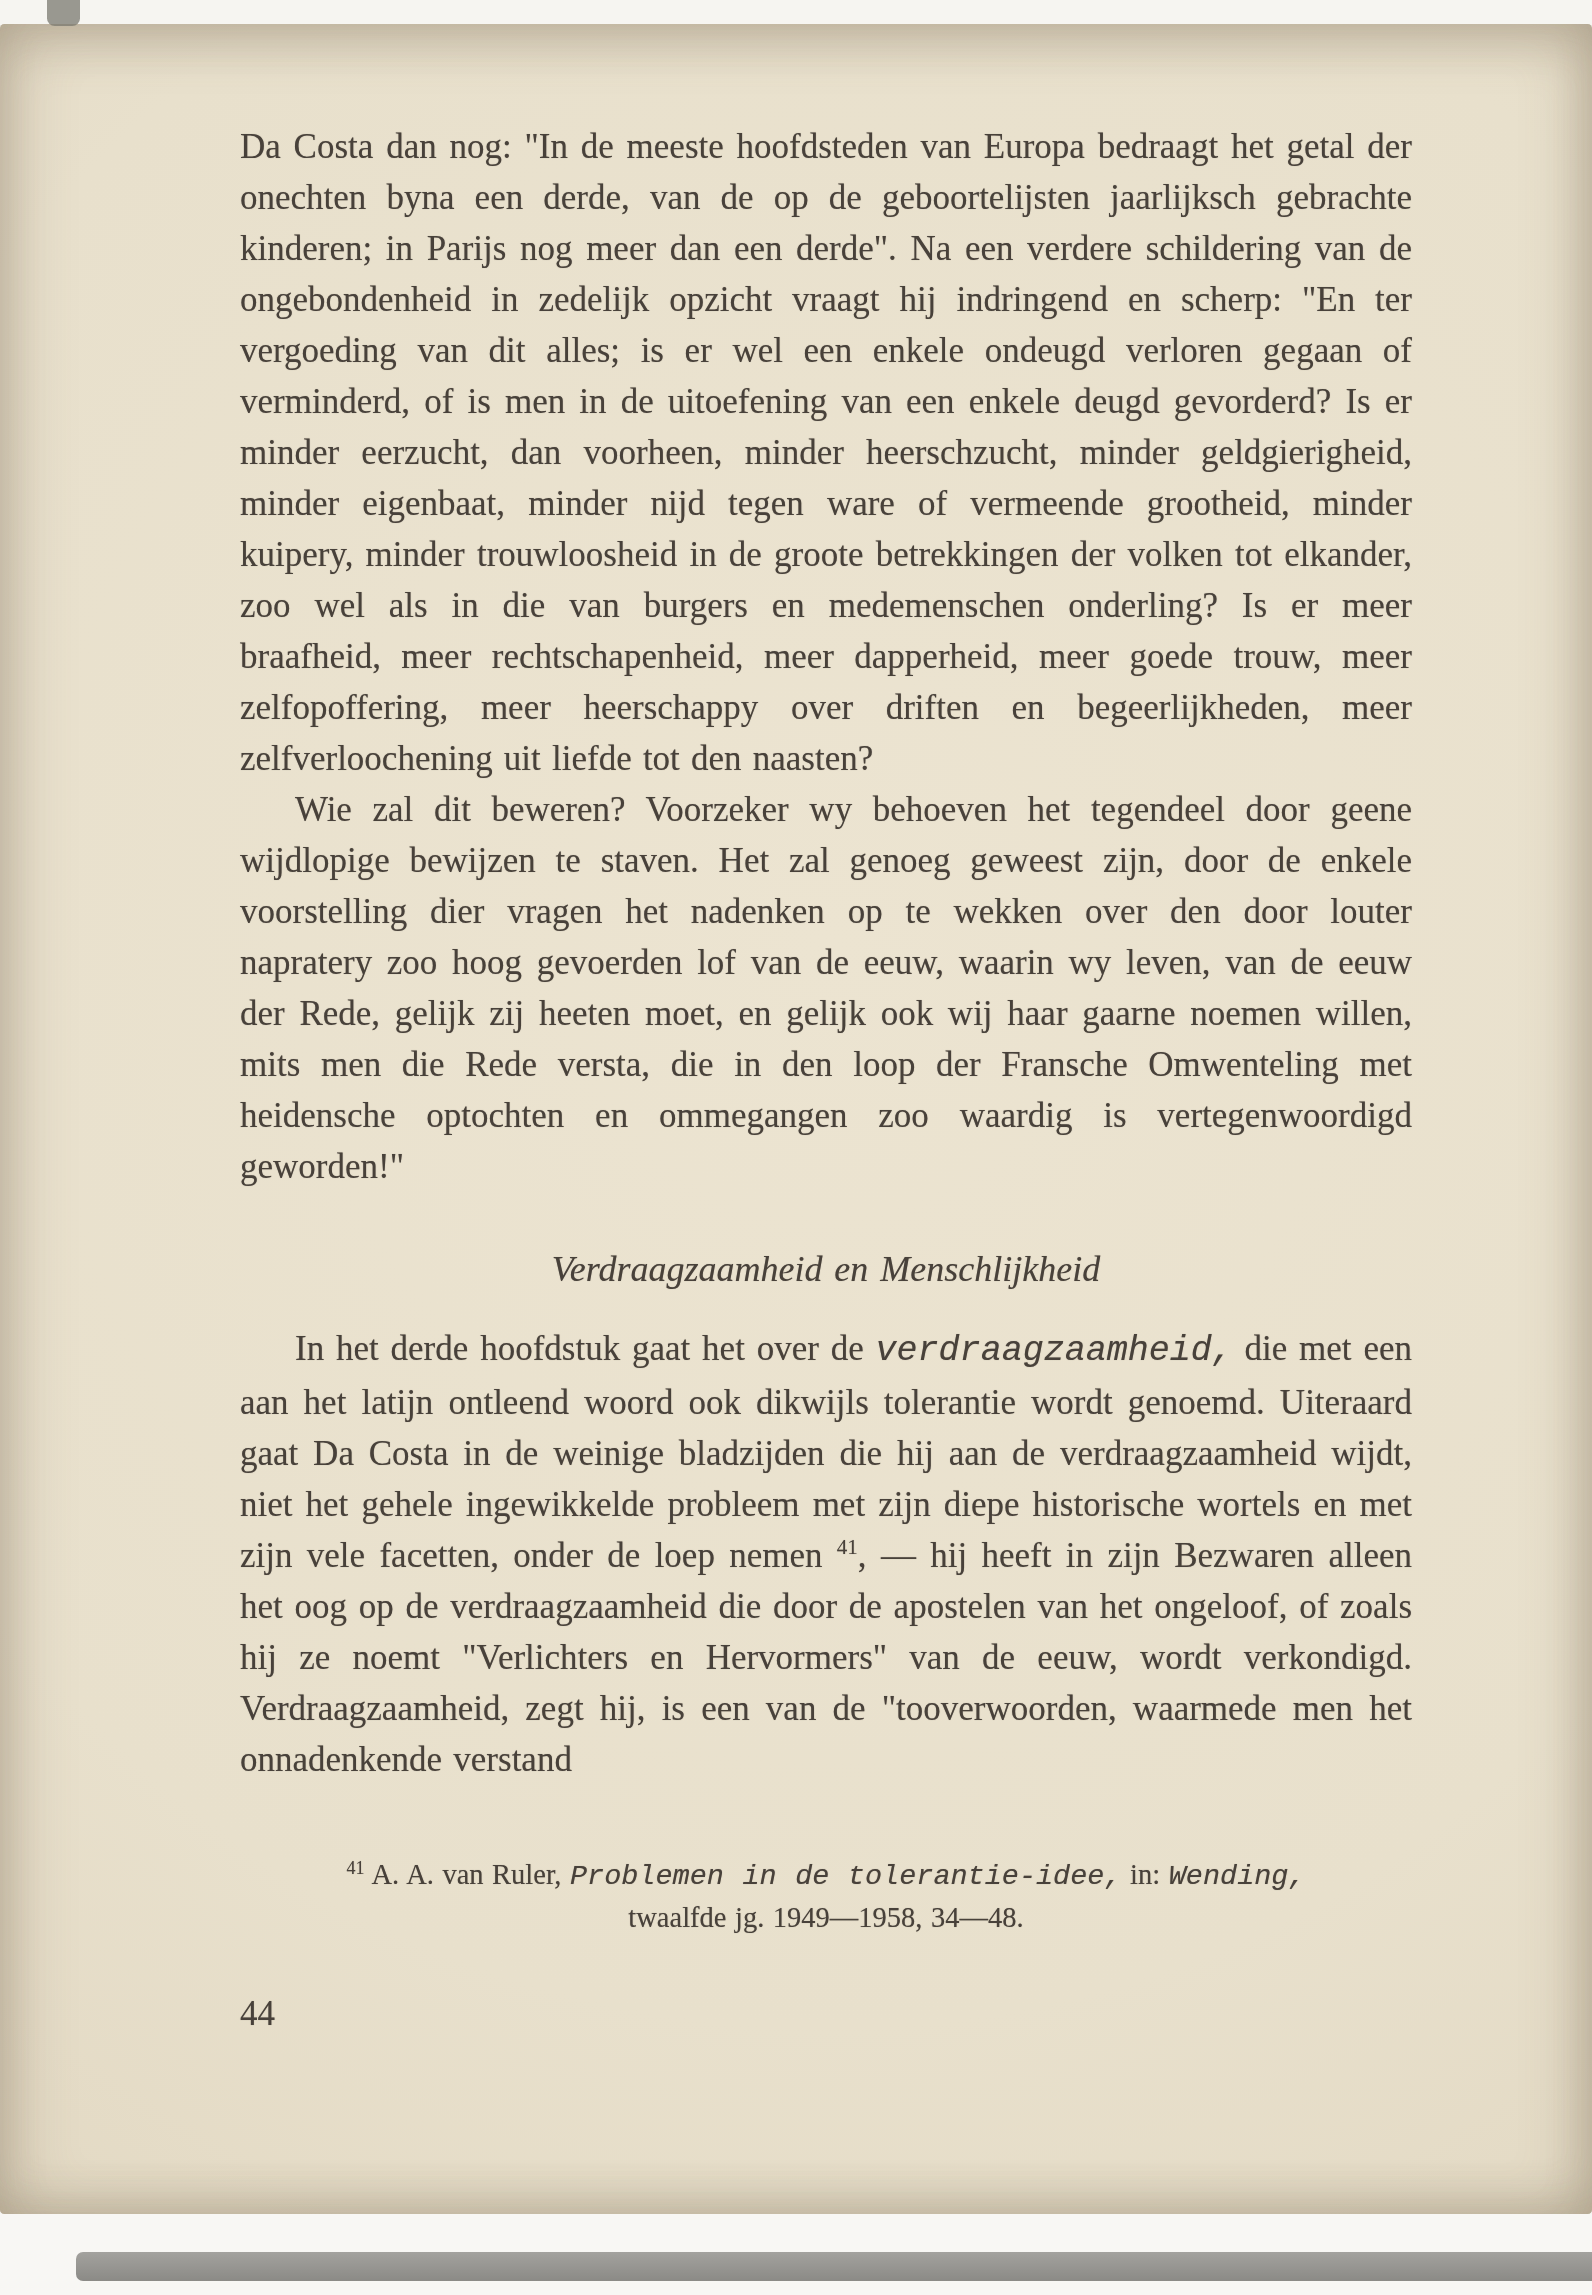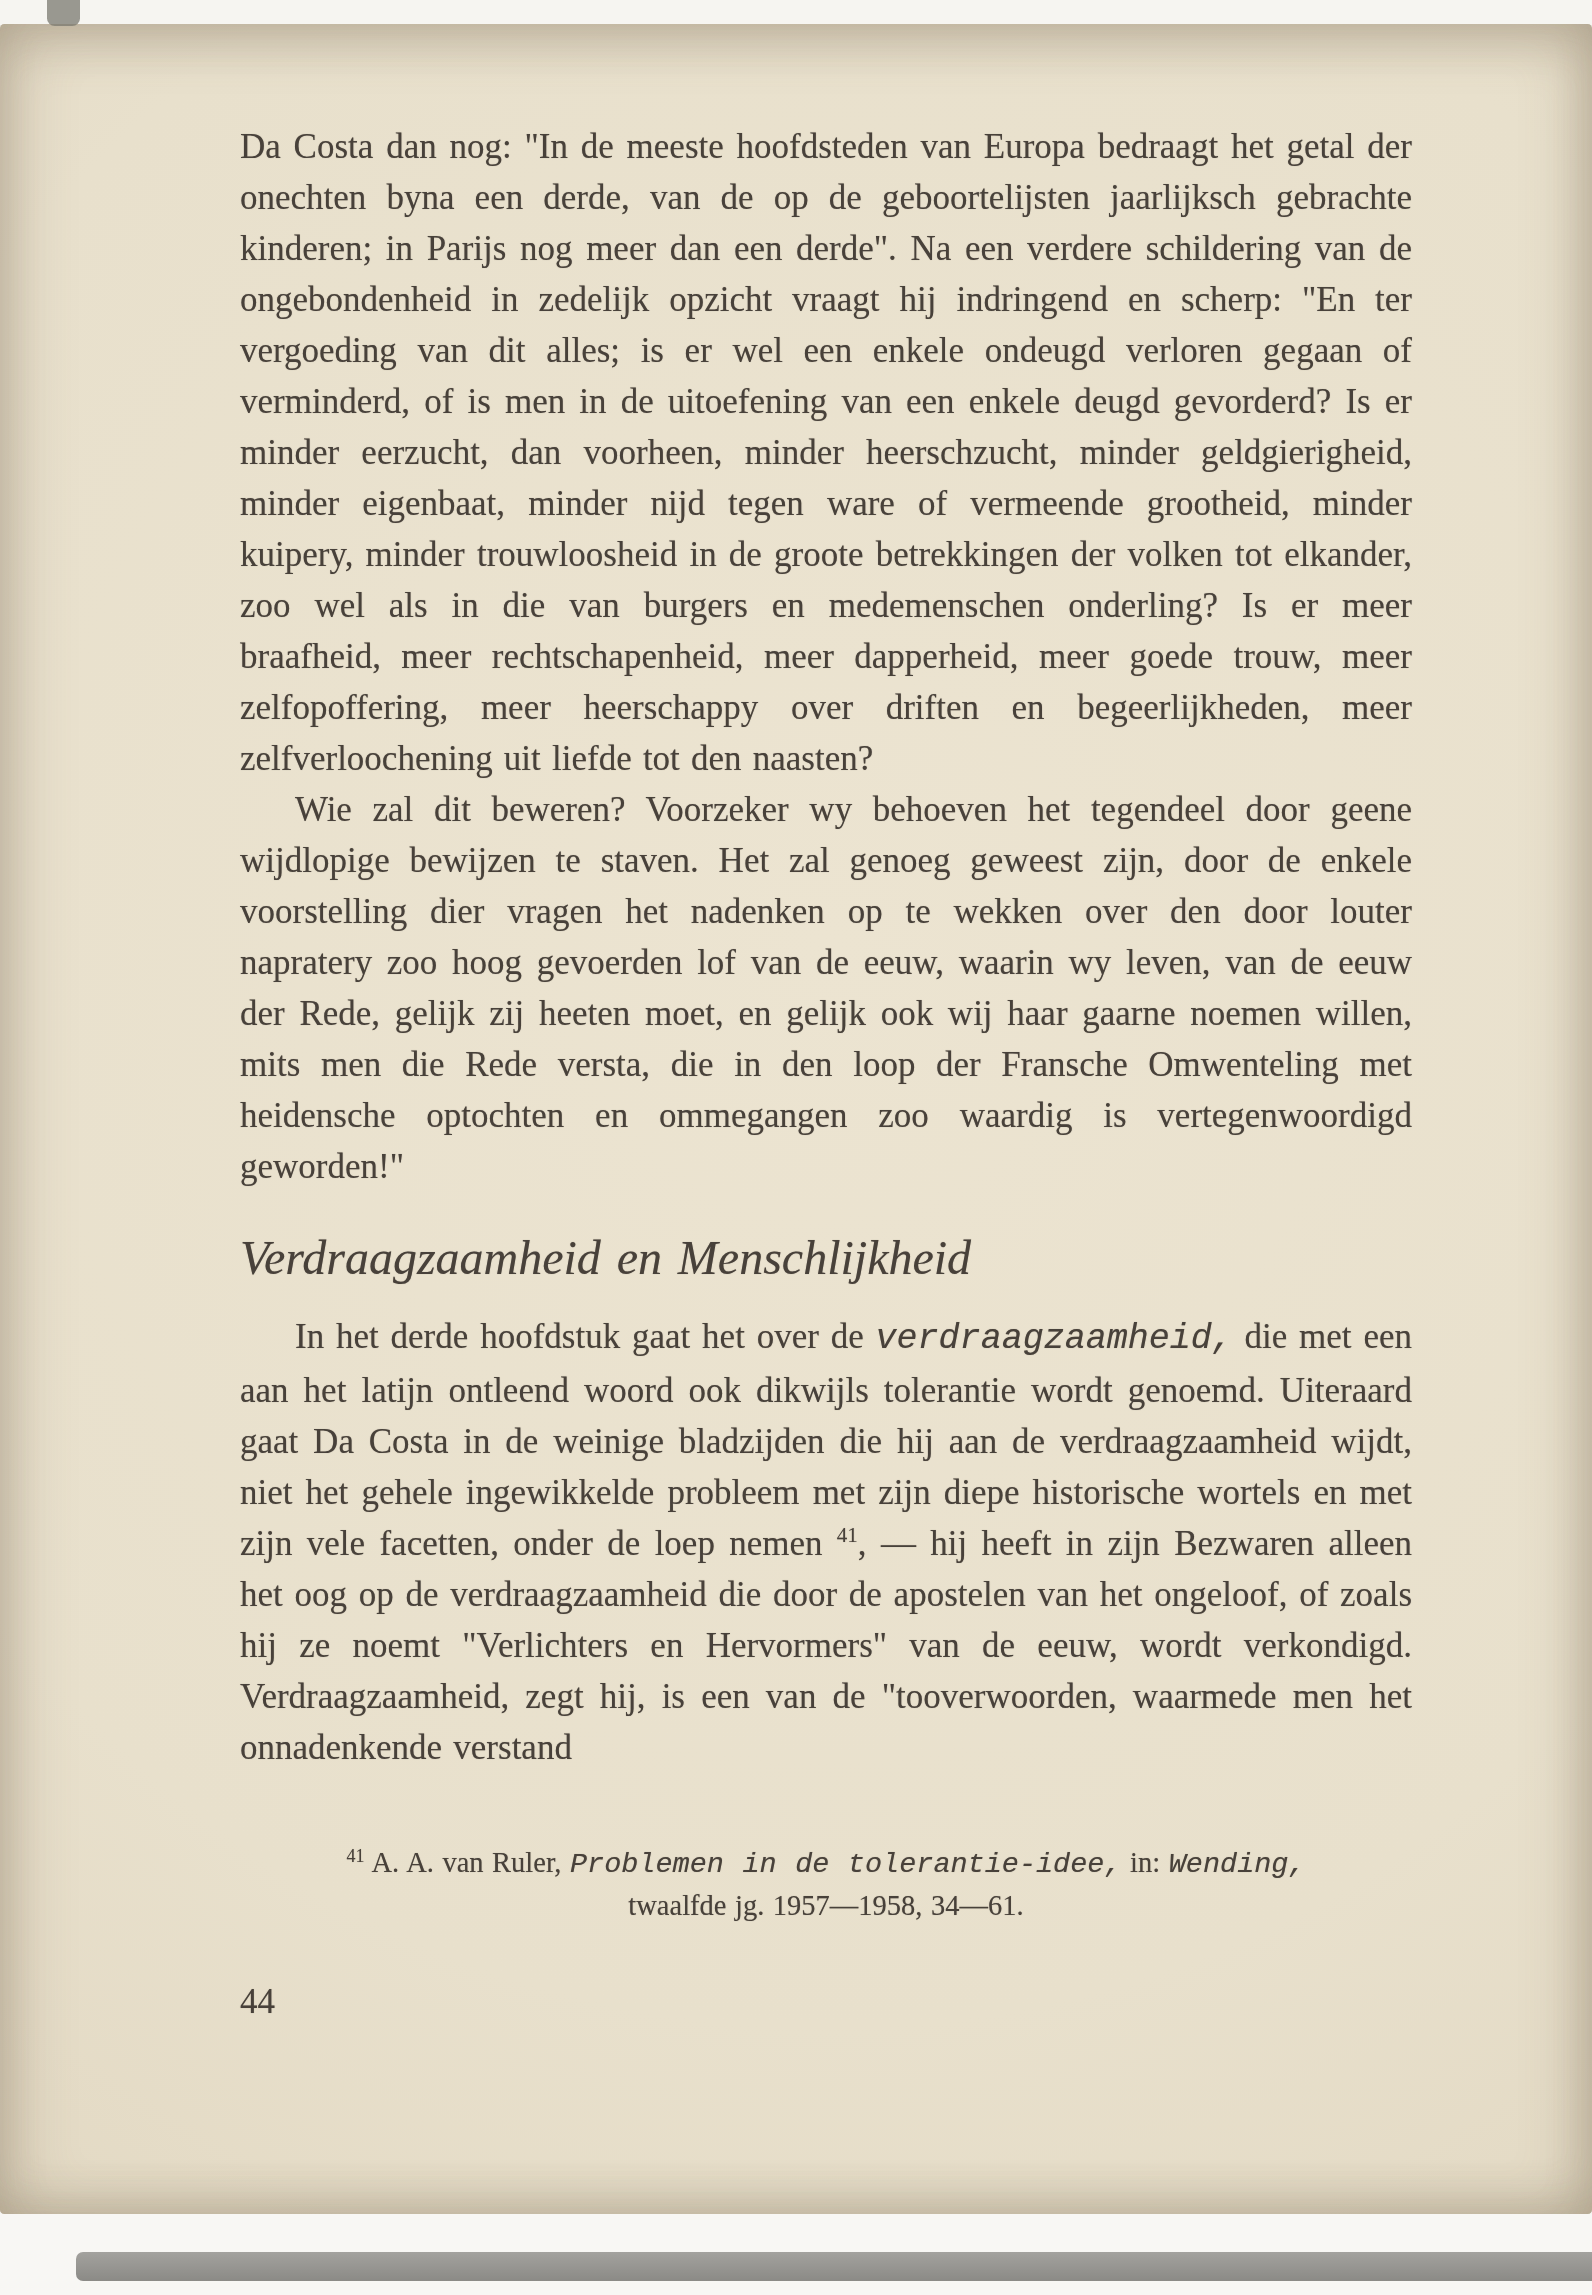--- a/index.html
+++ b/index.html
@@ -74,23 +74,23 @@
   .text-block p {
     margin: 0;
     padding: 0;
     word-spacing: .07em;
   }
   p.indent { text-indent: 55px; }
   .italic { font-style: italic; font-family: Liberation Mono, monospace; }
   .section-heading {
     font-style: italic;
     font-weight: 400;
-    font-size: 48px;
-    margin: 40px 0 28px 0;
-    text-align: left;
+    font-size: 36px;
+    margin: 52px 0 28px 0;
+    text-align: center;
     word-spacing: .08em;
   }
   sup.fnref {
     font-size: 21px;
     vertical-align: super;
     line-height: 0;
   }
   .footnote {
     margin-top: 69px;
     font-size: 28.5px;
@@ -121,21 +121,21 @@
     <p class="body">Da Costa dan nog: "In de meeste hoofdsteden van Europa bedraagt het getal der onechten byna een derde, van de op de geboortelijsten jaarlijksch gebrachte kinderen; in Parijs nog meer dan een derde". Na een verdere schildering van de ongebondenheid in zedelijk opzicht vraagt hij indringend en scherp: "En ter vergoeding van dit alles; is er wel een enkele ondeugd verloren gegaan of verminderd, of is men in de uitoefening van een enkele deugd gevorderd? Is er minder eerzucht, dan voorheen, minder heerschzucht, minder geldgierigheid, minder eigenbaat, minder nijd tegen ware of vermeende grootheid, minder kuipery, minder trouwloosheid in de groote betrekkingen der volken tot elkander, zoo wel als in die van burgers en medemenschen onderling? Is er meer braafheid, meer rechtschapenheid, meer dapperheid, meer goede trouw, meer zelfopoffering, meer heerschappy over driften en begeerlijkheden, meer zelfverloochening uit liefde tot den naasten?</p>
 
     <p class="body indent">Wie zal dit beweren? Voorzeker wy behoeven het tegendeel door geene wijdlopige bewijzen te staven. Het zal genoeg geweest zijn, door de enkele voorstelling dier vragen het nadenken op te wekken over den door louter napratery zoo hoog gevoerden lof van de eeuw, waarin wy leven, van de eeuw der Rede, gelijk zij heeten moet, en gelijk ook wij haar gaarne noemen willen, mits men die Rede versta, die in den loop der Fransche Omwenteling met heidensche optochten en ommegangen zoo waardig is vertegenwoordigd geworden!"</p>
 
     <h2 class="section-heading">Verdraagzaamheid en Menschlijkheid</h2>
 
     <p class="body indent"><span>In het derde hoofdstuk gaat het over de </span><span class="italic">verdraagzaamheid,</span><span> die met een aan het latijn ontleend woord ook dikwijls tolerantie wordt genoemd. Uiteraard gaat Da Costa in de weinige bladzijden die hij aan de verdraagzaamheid wijdt, niet het gehele ingewikkelde probleem met zijn diepe historische wortels en met zijn vele facetten, onder de loep nemen </span><sup class="fnref">41</sup><span>, — hij heeft in zijn Bezwaren alleen het oog op de verdraagzaamheid die door de apostelen van het ongeloof, of zoals hij ze noemt "Verlichters en Hervormers" van de eeuw, wordt verkondigd. Verdraagzaamheid, zegt hij, is een van de "tooverwoorden, waarmede men het onnadenkende verstand</span></p>
 
     <div class="footnote">
       <div class="fn-line"><sup class="fnref">41</sup><span>A. A. van Ruler, </span><span class="italic">Problemen in de tolerantie-idee,</span><span> in: </span><span class="italic">Wending,</span></div>
-      <div class="fn-line">twaalfde jg. 1957—1958, 34—61.</div>
+      <div class="fn-line">twaalfde jg. 1949—1958, 34—48.</div>
     </div>
 
     <div class="page-number">44</div>
   </div>
 
   <div class="edge-bottom-white"></div>
   <div class="table-edge"></div>
 
 </div>
 

